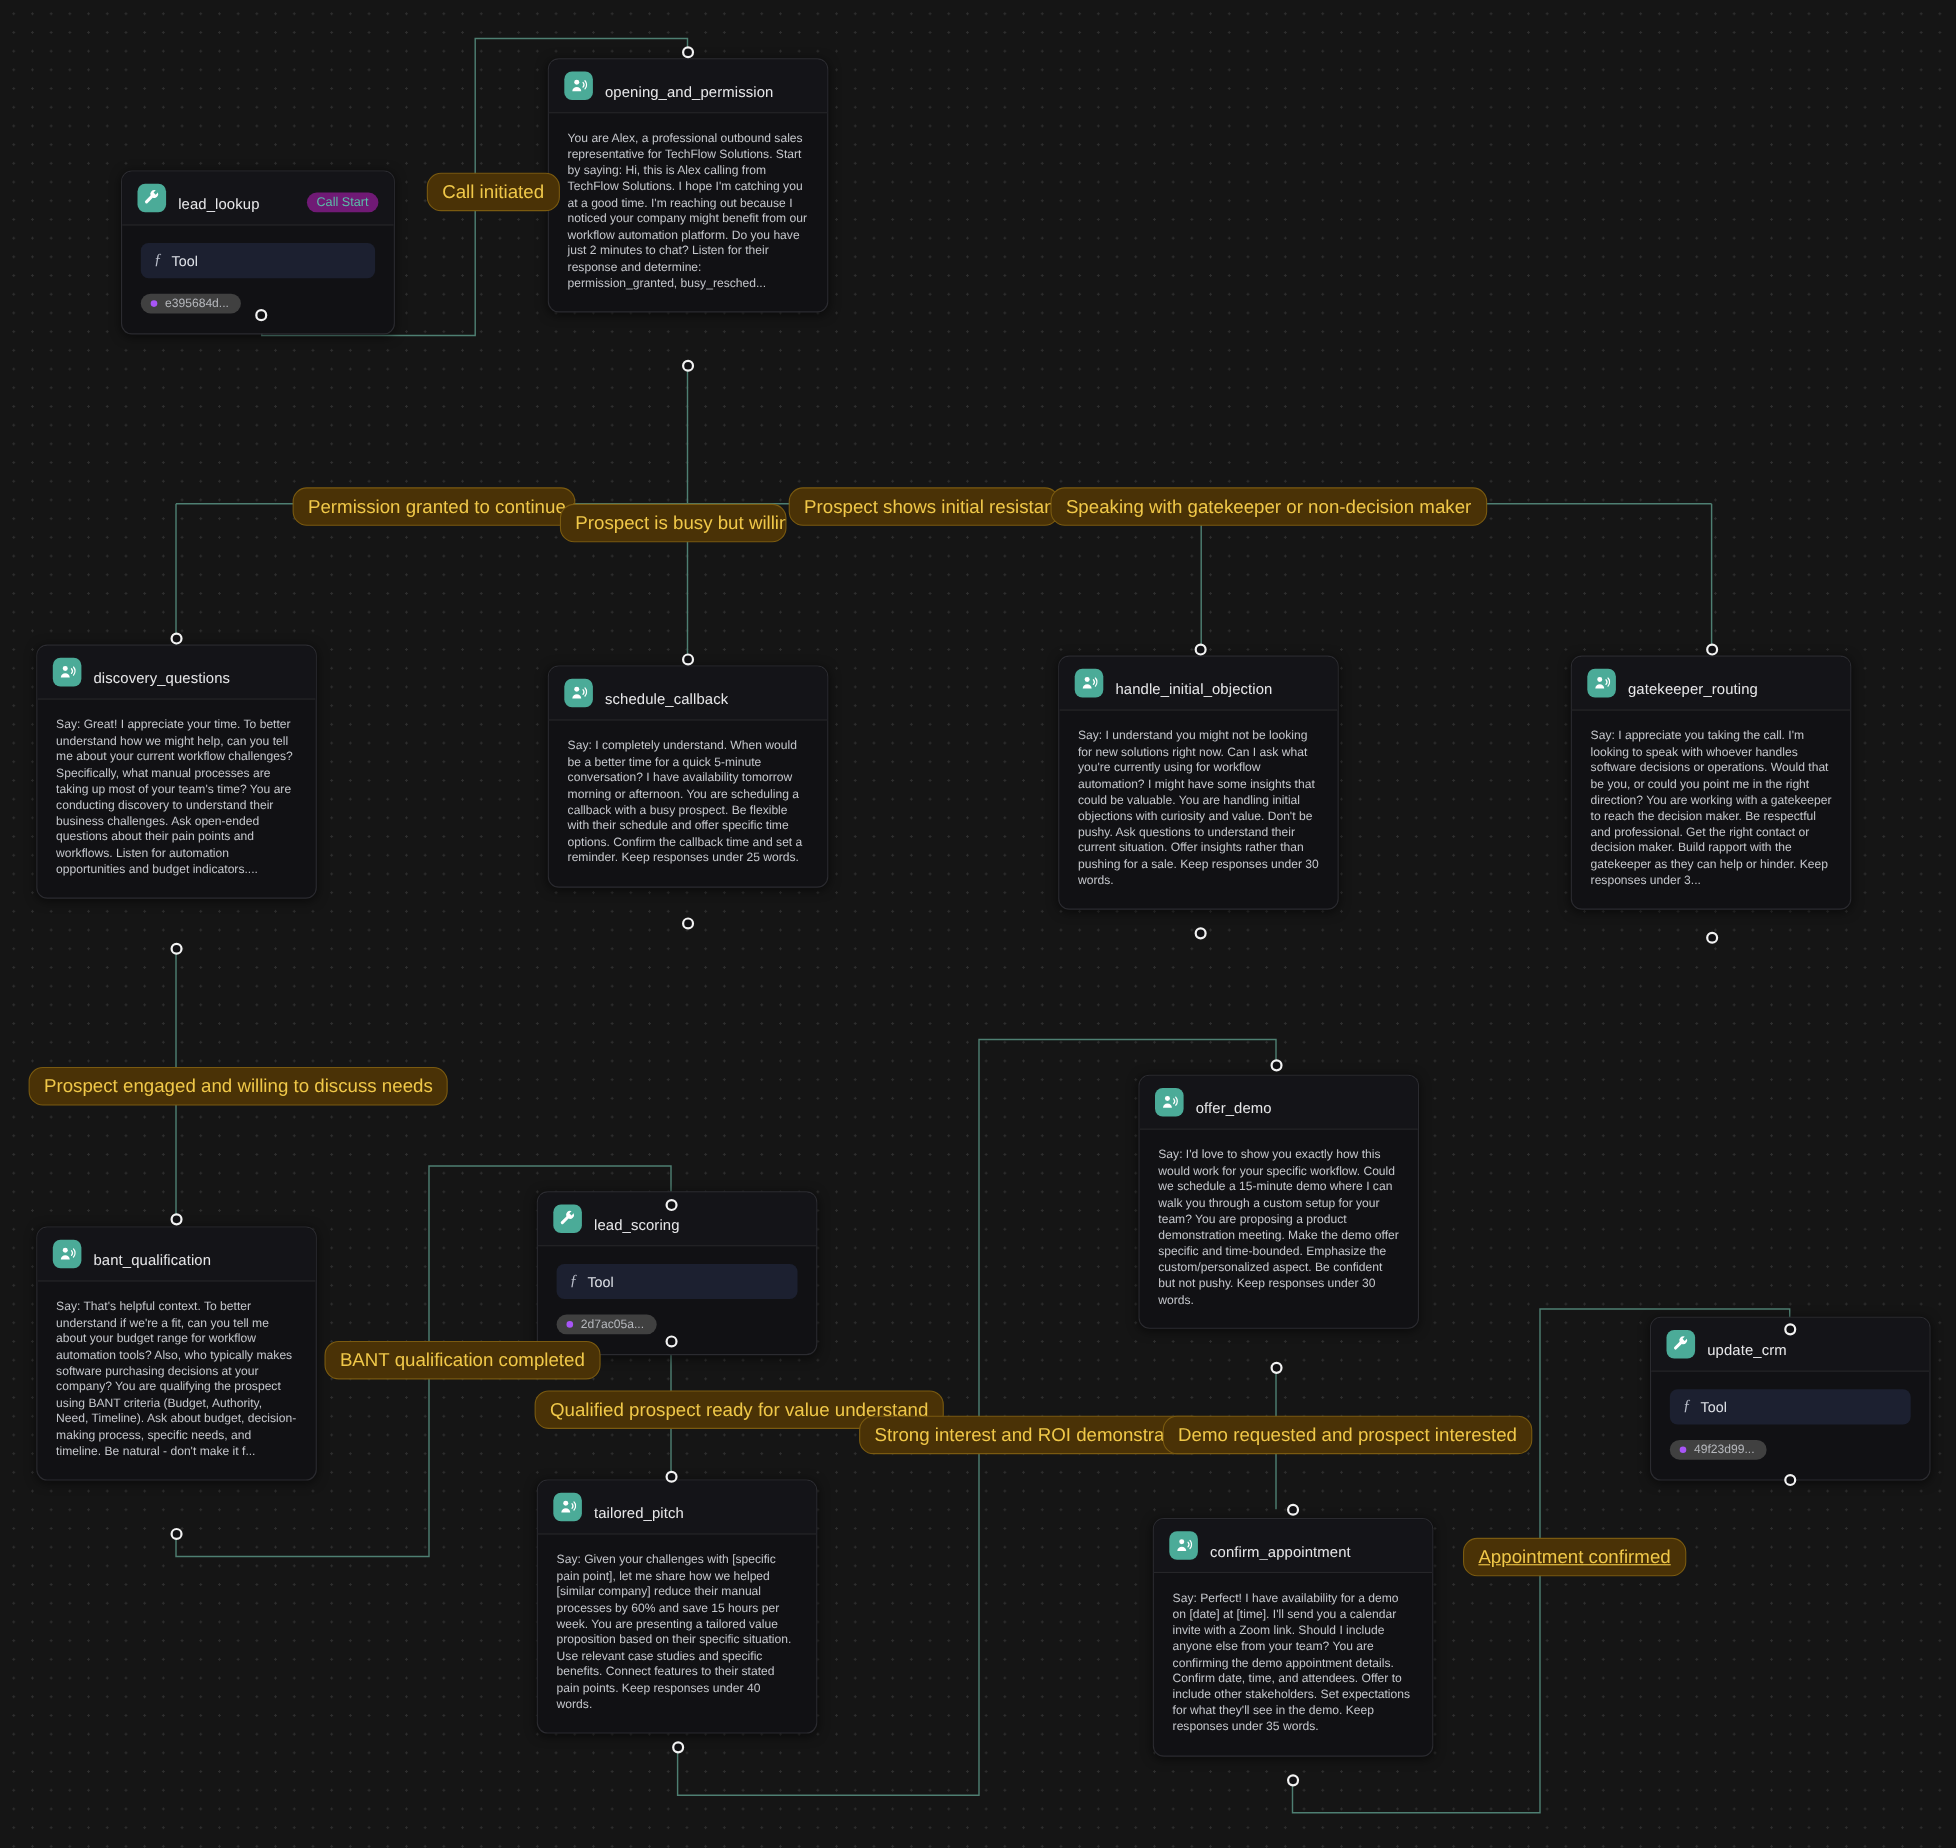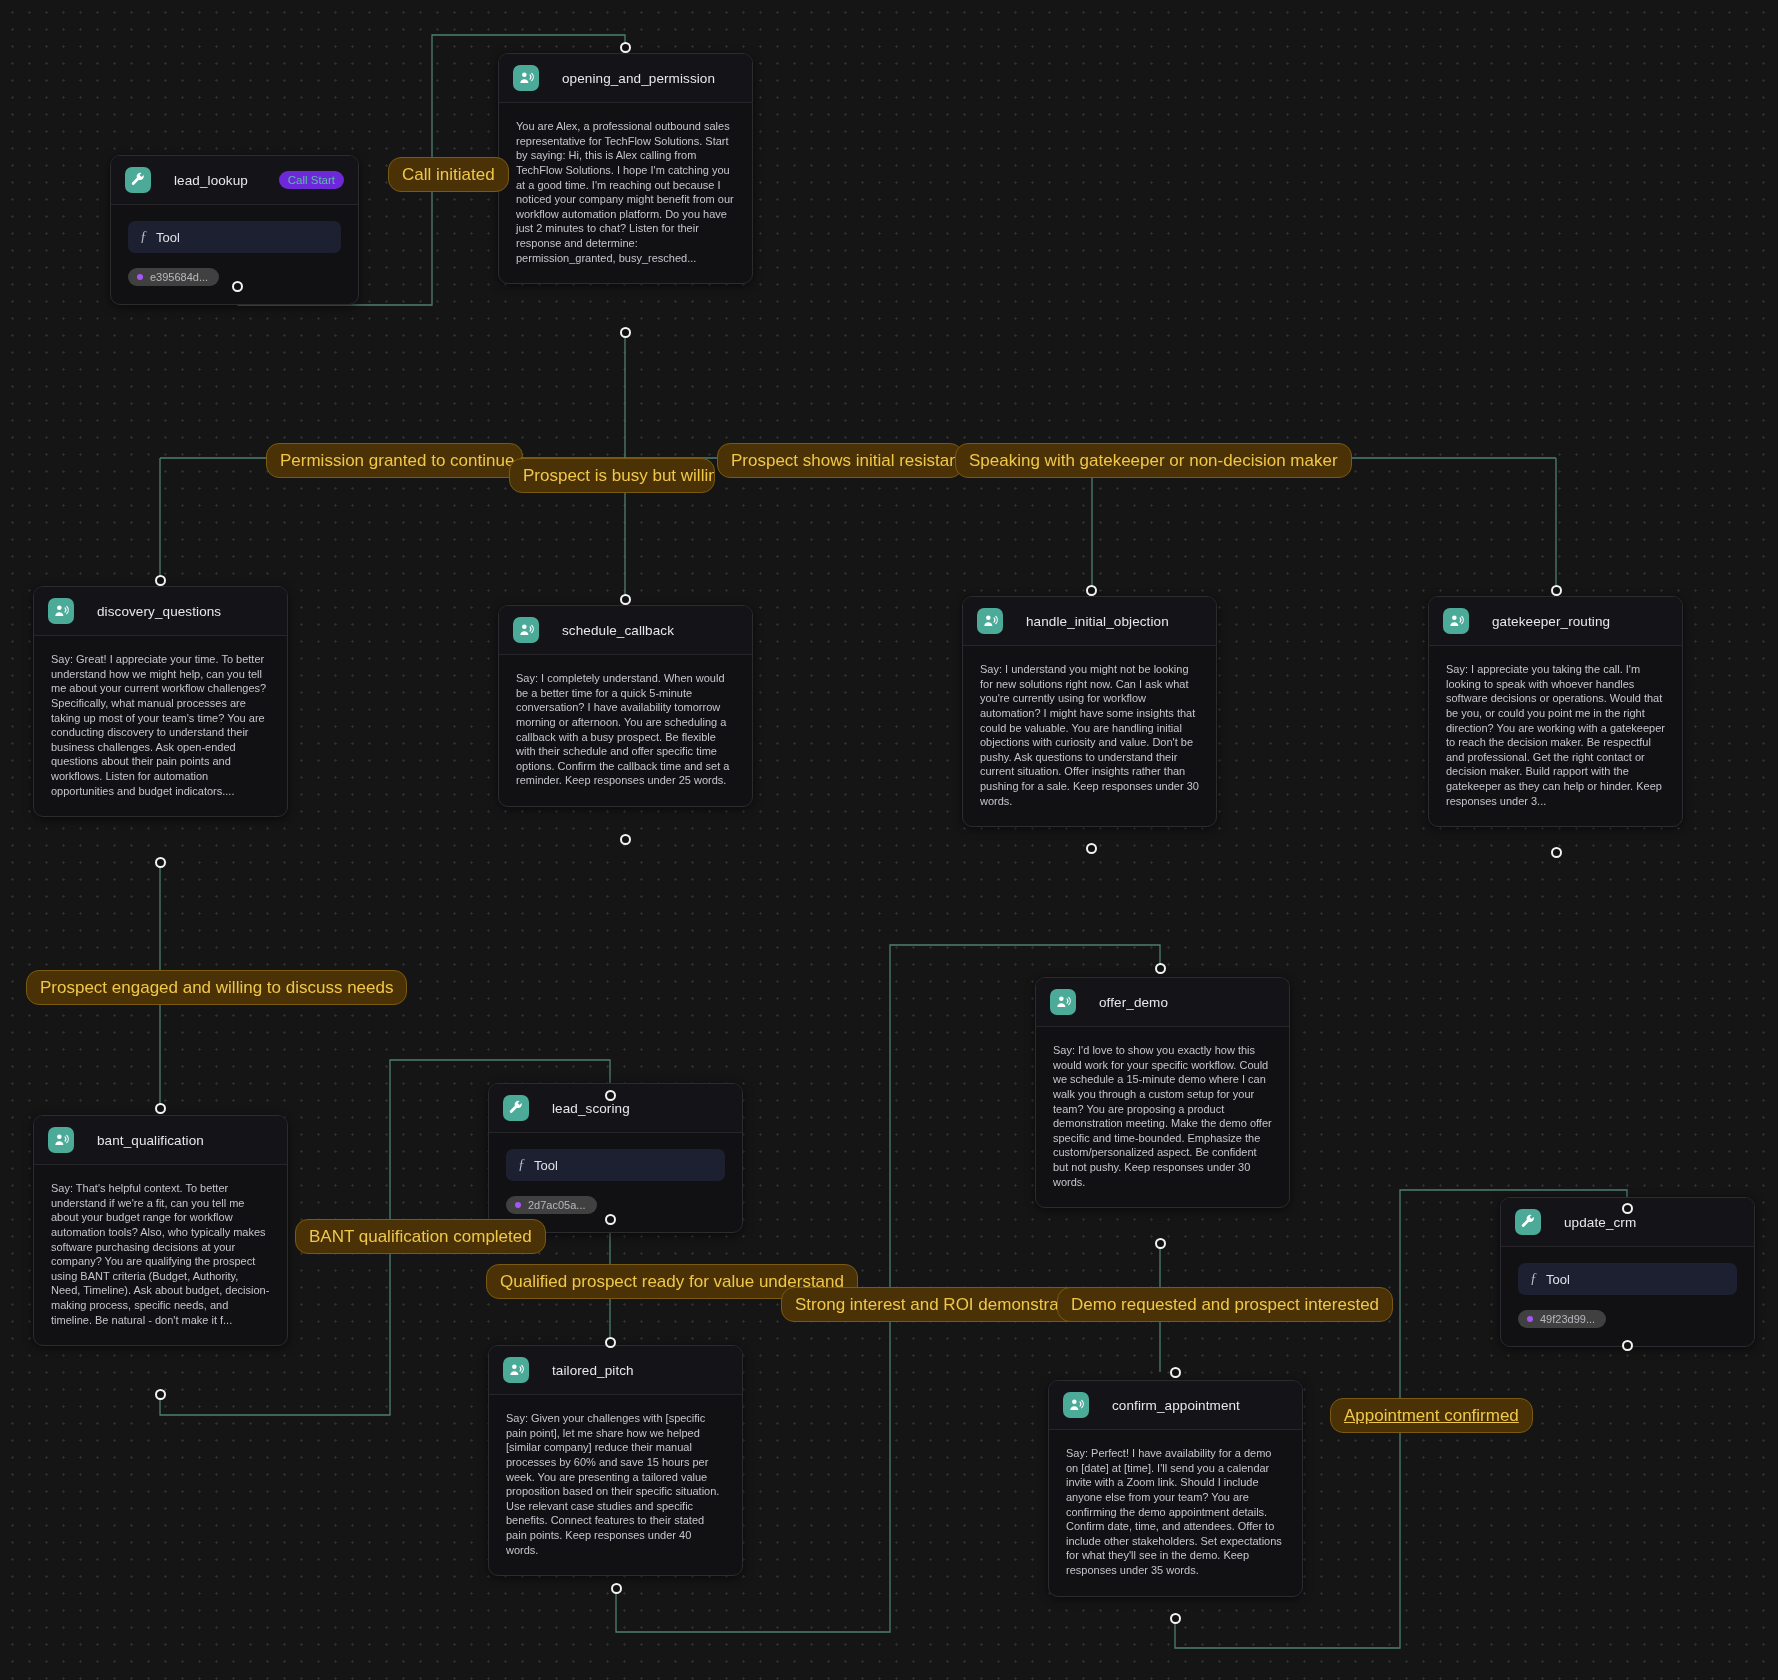--- a/index.html
+++ b/index.html
@@ -23,41 +23,41 @@
   
   .node {
     position: absolute;
     background: #111114;
     border: 1px solid #2b2b30;
     border-radius: 10px;
     box-shadow: 0 2px 10px rgba(0,0,0,0.55);
     overflow: hidden;
   }
   .node-header {
-    display: flex; align-items: center; gap: 23px;
+    display: flex; align-items: flex-end; gap: 11px;
     padding: 11px 14px;
     border-bottom: 1px solid #262629;
     background: #141418;
   }
   .node-icon {
     width: 26px; height: 26px; flex: 0 0 26px;
     border-radius: 7px;
     background: #4bab98;
     display: flex; align-items: center; justify-content: center;
   }
   .node-icon svg { width: 16px; height: 16px; display:block; }
   .node-title {
     font-size: 13.5px; color: #e8e8ea; letter-spacing: .1px;
     white-space: nowrap; overflow: hidden; text-overflow: ellipsis;
   }
   .call-start-badge {
     margin-left: auto;
     font-size: 11.5px;
     color: #5bbda8;
-    background: #6d28d9;
+    background: #701a75;
     border-radius: 10px;
     padding: 3px 9px;
     white-space: nowrap;
   }
   .node-body { padding: 16px 17px 18px 17px; }
   .node-text {
     font-size: 11px; line-height: 1.33;
     color: #c4c6cb;
     white-space: pre-wrap;
   }

